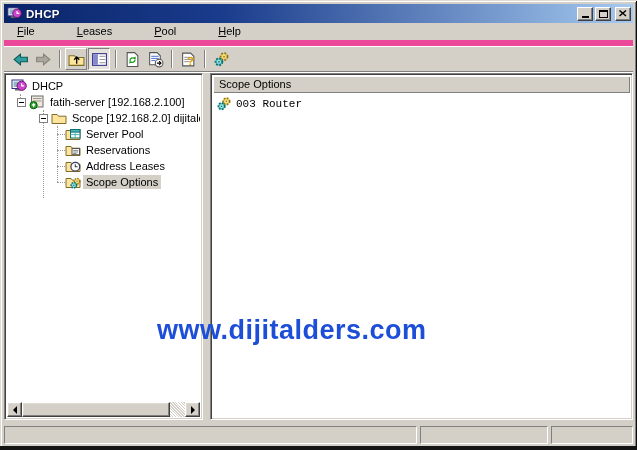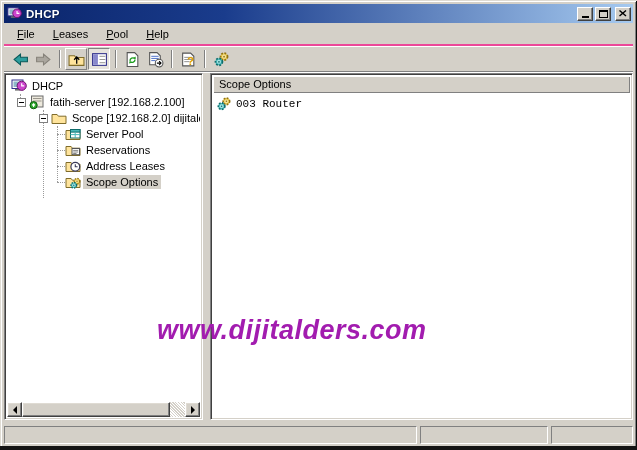--- a/index.html
+++ b/index.html
@@ -20,21 +20,21 @@
     letter-spacing:.3px; text-shadow:1px 1px 0 rgba(0,0,0,.35); }
   .winbtn { width:16px; height:14px; background:#d4d0c8; border:1px solid;
     border-color:#fff #404040 #404040 #fff; box-shadow:inset -1px -1px 0 #808080;
     display:flex; align-items:center; justify-content:center; margin-left:2px; position:relative; }
   .winbtn.close { margin-left:4px; }
   .glyph-min { width:7px; height:2px; background:#000; margin-top:7px; }
   .glyph-max { width:9px; height:8px; border:1px solid #000; border-top:2px solid #000; }
 
   
   .menubar { position:absolute; left:4px; right:4px; top:25px; height:21px; background:#d4d0c8;
-    border-bottom:2px solid #ec4899; box-shadow:0 1px 0 #fff; display:flex; align-items:flex-start; padding-left:4px; }
+    border-bottom:6px solid #ec4899; box-shadow:0 1px 0 #fff; display:flex; align-items:flex-end; padding-left:4px;gap:24px; }
   .menu-item { display:inline-block; padding:3px 9px; cursor:default; }
   .menu-item::first-letter { text-decoration:underline; }
 
   
   .toolbar { position:absolute; left:4px; right:4px; top:47px; height:25px; background:#d4d0c8;
     border-bottom:1px solid #808080; box-shadow:0 1px 0 #fff;
     display:flex; align-items:center; padding-left:5px; }
   .tbtn { width:22px; height:22px; display:flex; align-items:center; justify-content:center; margin-right:1px; }
   .tbtn svg { width:17px; height:17px; }
   .tbtn.raised { border:1px solid; border-color:#fff #808080 #808080 #fff; }
@@ -82,21 +82,21 @@
   .list-rows { position:absolute; left:2px; right:2px; top:22px; }
   .lrow { height:16px; display:flex; align-items:center; padding-left:3px; white-space:nowrap;font-family:Liberation Mono, monospace; }
   .lrow .ticon { margin-right:4px; }
 
   
   .statusbar { position:absolute; left:4px; right:4px; bottom:6px; height:20px; display:flex; gap:3px; align-items:flex-end; }
   .spanel { height:18px; background:#d4d0c8; border:1px solid; border-color:#808080 #fff #fff #808080; }
   .sp1 { flex:1 1 auto; } .sp2 { width:128px; flex:0 0 auto; } .sp3 { width:82px; flex:0 0 auto; }
 
   .watermark { position:absolute; left:157px; top:315px; font-size:27px; font-weight:bold;
-    color:#a21caf; letter-spacing:.5px; z-index:5; pointer-events:none;font-style:italic; }
+    color:#1d4ed8; letter-spacing:.5px; z-index:5; pointer-events:none; }
 </style>
 </head>
 <body>
 
 <svg width="0" height="0" style="position:absolute" aria-hidden="true">
   <defs>
     <path id="p-folder" d="M1 4.5 L1 13.5 L15 13.5 L15 6.2 L7.4 6.2 L6.1 4.5 Z" fill="#FFE49C" stroke="#806C2A" stroke-width="1"></path>
     <g id="p-gear-teal">
         <circle r="3.3" fill="#49B8B8" stroke="#0E6B6B" stroke-width="1.6" stroke-dasharray="1.7 1.4"></circle>
         <circle r="1.9" fill="#A8E4E4"></circle>

